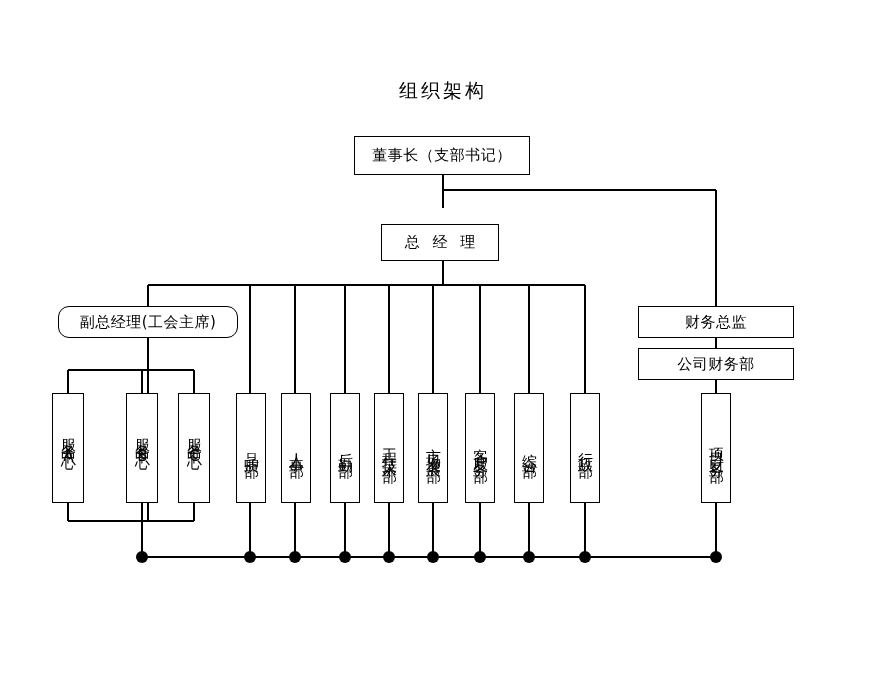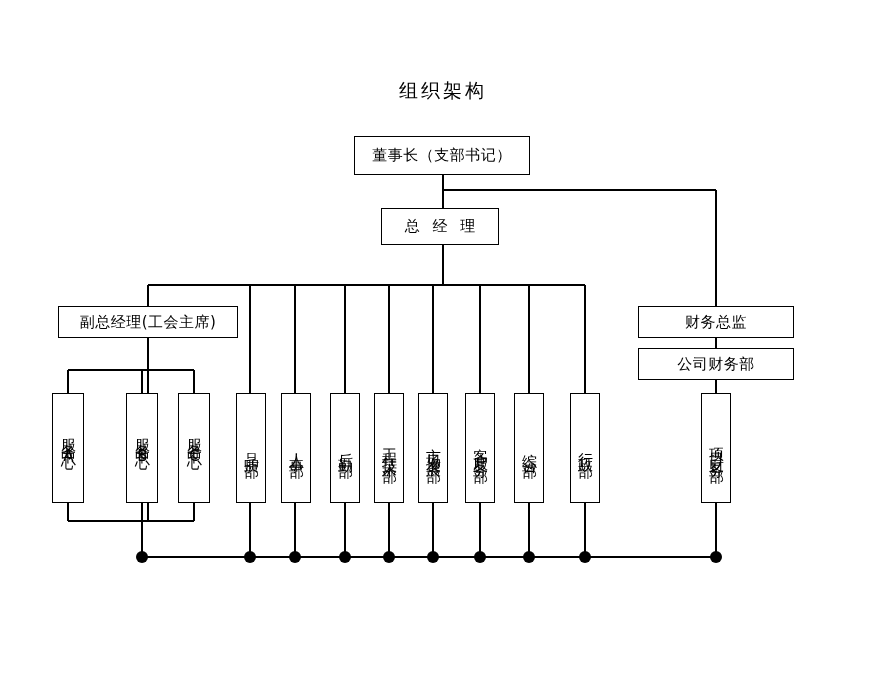--- a/index.html
+++ b/index.html
@@ -38,20 +38,21 @@
     text-align: right;
     line-height: 1.12;
   }
   .node-box.h {
     font-size: 15px;
     letter-spacing: 0.5px;
   }
   .node-box.h.wide-space {
     letter-spacing: 4px;
     text-indent: 4px;
+    margin-top: 16px;
   }
   .node-box.v {
     font-size: 15px;
     writing-mode: vertical-rl;
     text-orientation: upright;
     letter-spacing: 5px;
     padding-top: 6px;
     padding-bottom: 6px;
   }
   .node-box.v .vlabel {
@@ -145,21 +146,21 @@
   </svg>
 
   <div class="node-box h" style="left: 354px; top: 136px; width: 176px; height: 39px;">
     <span>董事长（支部书记）</span>
   </div>
 
   <div class="node-box h wide-space" style="left: 381px; top: 208px; width: 118px; height: 37px;">
     <span>总 经 理</span>
   </div>
 
-  <div class="node-box h" style="left: 58px; top: 306px; width: 180px; height: 32px;">
+  <div class="node-box h" style="left: 58px; top: 306px; width: 180px; height: 32px; border-radius: 11px;">
     <span>副总经理(工会主席)</span>
   </div>
 
   <div class="node-box h" style="left: 638px; top: 348px; width: 156px; height: 32px;">
     <span>公司财务部</span>
   </div>
 
   <div class="node-box h" style="left: 638px; top: 306px; width: 156px; height: 32px;">
     <span>财务总监</span>
   </div>

